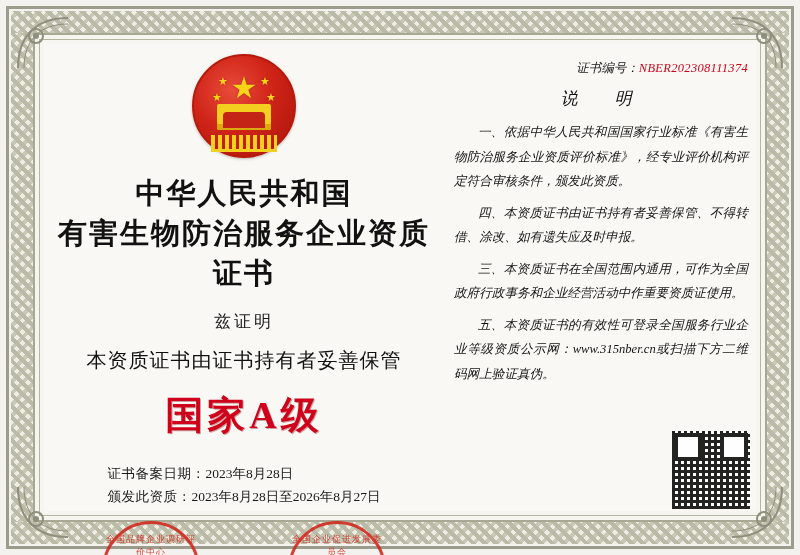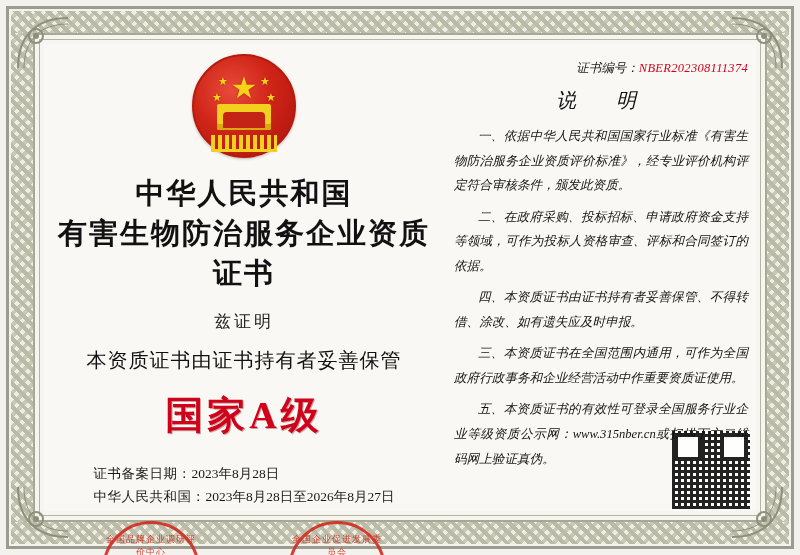--- a/index.html
+++ b/index.html
@@ -238,21 +238,21 @@
     font-size: 12.5px;
     color: #1a1a1a;
     font-family: "Liberation Serif", "DejaVu Serif", serif;
     margin-bottom: 10px;
     white-space: nowrap;
   }
   .certno .val { color: #d0021b; letter-spacing: .3px; }
   .shuoming {
     text-align: center;
     font-family: "Liberation Serif", "DejaVu Serif", serif;
-    font-size: 20px;
+    font-size: 17px;
     letter-spacing: 10px;
     color: #111;
     margin: 2px 0 10px 0;
   }
   .para {
     font-family: "Liberation Serif", "DejaVu Serif", serif;
     font-size: 12.6px;
     line-height: 1.95;
     color: #141414;
     text-indent: 24px;
@@ -337,21 +337,21 @@
 
       <div class="zizhengming">兹证明</div>
       <div class="company">本资质证书由证书持有者妥善保管</div>
       <div class="grade">国家A级</div>
 
       <div class="dates">
         <div class="row">
           <span class="lbl">证书备案日期：</span><span>2023年8月28日</span>
         </div>
         <div class="row">
-          <span class="lbl">中华人民共和国：</span><span>2023年8月28日至2026年8月27日</span>
+          <span class="lbl">颁发此资质：</span><span>2023年8月28日至2026年8月27日</span>
         </div>
       </div>
 
       <div class="seals">
         <div class="seal-unit">
           <div class="seal">
             <div class="seal-arc">全国品牌企业调研评价中心</div>
           </div>
 
         </div>
@@ -367,21 +367,20 @@
 
     <div class="right-col">
 
       <div class="certno">
         <span>证书编号：</span><span class="val">NBER202308111374</span>
       </div>
 
       <div class="shuoming">说　明</div>
 
       <p class="para">一、依据中华人民共和国国家行业标准《有害生物防治服务企业资质评价标准》，经专业评价机构评定符合审核条件，颁发此资质。</p>
-      <p class="para">二、在政府采购、投标招标、申请政府资金支持等领域，可作为投标人资格审查、评标和合同签订的依据。</p>
       <p class="para">四、本资质证书由证书持有者妥善保管、不得转借、涂改、如有遗失应及时申报。</p>
       <p class="para">三、本资质证书在全国范围内通用，可作为全国政府行政事务和企业经营活动中作重要资质证使用。</p>
       <p class="para">五、本资质证书的有效性可登录全国服务行业企业等级资质公示网：www.315nber.cn或扫描下方二维码网上验证真伪。</p>
 
       <div class="qr"></div>
 
     </div>
 
   </div>
 </div>

